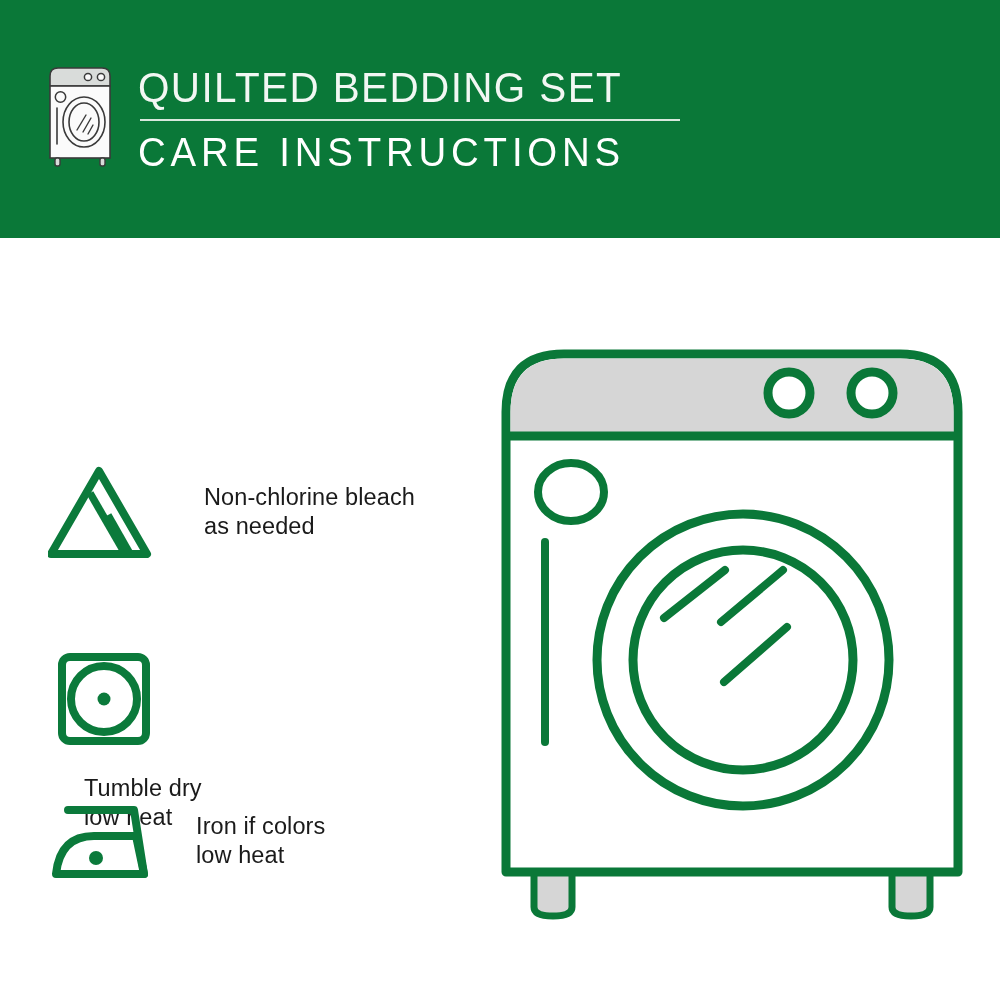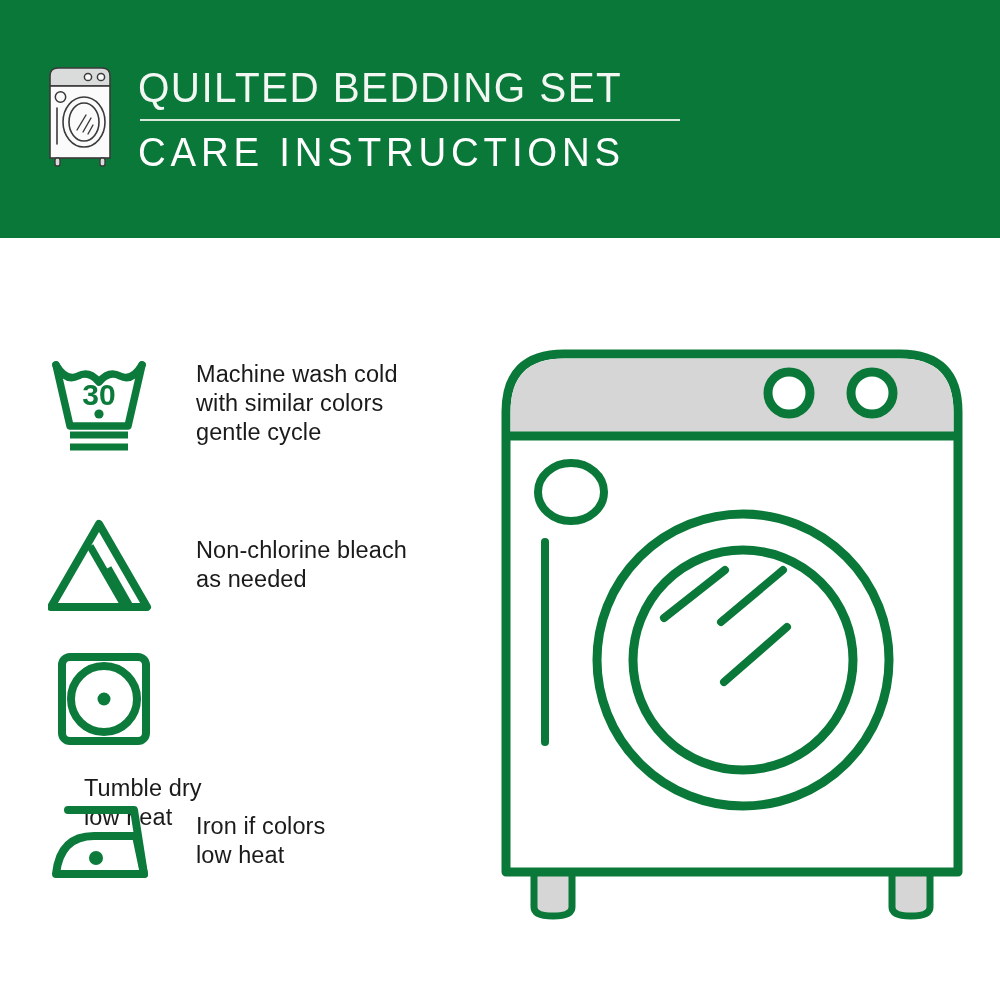--- a/index.html
+++ b/index.html
@@ -92,21 +92,21 @@
     color: #1a1a1a;
     font-size: 23.5px;
     line-height: 29px;
     font-weight: 400;
     letter-spacing: 0.1px;
     white-space: pre-line;
     padding-left: 36px;
   }
 
   #row-wash   { left: 48px; top: 352px; }
-  #row-bleach { left: 48px; top: 514px; }
+  #row-bleach { left: 48px; top: 461px; gap: 8px; }
   #row-dry    { left: 48px; top: 648px; flex-direction: column; }
   #row-iron   { left: 48px; top: 790px; }
 
   #row-wash   .care-text { padding-top: 8px; }
   #row-bleach .care-text { padding-top: 22px; }
   #row-dry    .care-text { padding-top: 22px; }
   #row-iron   .care-text { padding-top: 22px; }
 
   
   #machine-illustration {
@@ -152,38 +152,20 @@
 
       <div id="header-titles">
         <div id="title-main">QUILTED BEDDING SET</div>
         <div id="title-divider"></div>
         <div id="title-sub">CARE INSTRUCTIONS</div>
       </div>
 
     </div>
   </div>
 
-  <div class="care-row" id="row-wash">
-    <div class="care-symbol">
-      <svg viewBox="0 0 112 104" width="112" height="104" aria-hidden="true">
-
-        <path d="M8 13 Q18 30 30 24 Q41 18 51 30 Q61 18 72 24 Q84 30 94 13" fill="none" stroke="#0b7a3b" stroke-width="7.5" stroke-linecap="round" stroke-linejoin="round"></path>
-        <path d="M8 13 L22 74 L80 74 L94 13" fill="none" stroke="#0b7a3b" stroke-width="7.5" stroke-linecap="round" stroke-linejoin="round"></path>
-
-        <line x1="22" y1="83" x2="80" y2="83" stroke="#0b7a3b" stroke-width="7" stroke-linecap="butt"></line>
-        <line x1="22" y1="95" x2="80" y2="95" stroke="#0b7a3b" stroke-width="7" stroke-linecap="butt"></line>
-
-        <text x="51" y="53" text-anchor="middle" font-family="Liberation Sans, sans-serif" font-size="30" font-weight="bold" fill="#0b7a3b">30</text>
-        <circle cx="51" cy="62" r="4.6" fill="#0b7a3b"></circle>
-      </svg>
-    </div>
-    <div class="care-text">Machine wash cold
-with similar colors
-gentle cycle</div>
-  </div>
 
   <div class="care-row" id="row-bleach">
     <div class="care-symbol">
       <svg viewBox="0 0 112 104" width="112" height="104" aria-hidden="true">
         <path d="M51 10 L99 93 L3 93 Z" fill="none" stroke="#0b7a3b" stroke-width="8" stroke-linejoin="round"></path>
         <line x1="42" y1="32" x2="76" y2="91" stroke="#0b7a3b" stroke-width="7.5" stroke-linecap="butt"></line>
         <line x1="60" y1="54" x2="81" y2="91" stroke="#0b7a3b" stroke-width="7.5" stroke-linecap="butt"></line>
       </svg>
     </div>
     <div class="care-text">Non-chlorine bleach

